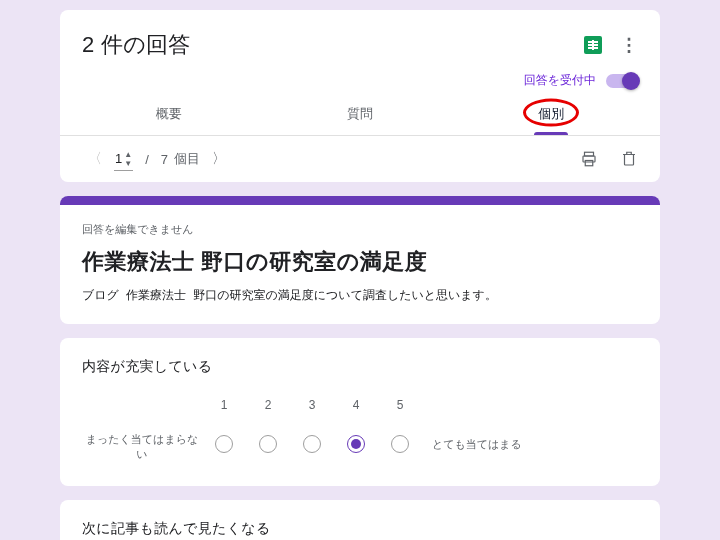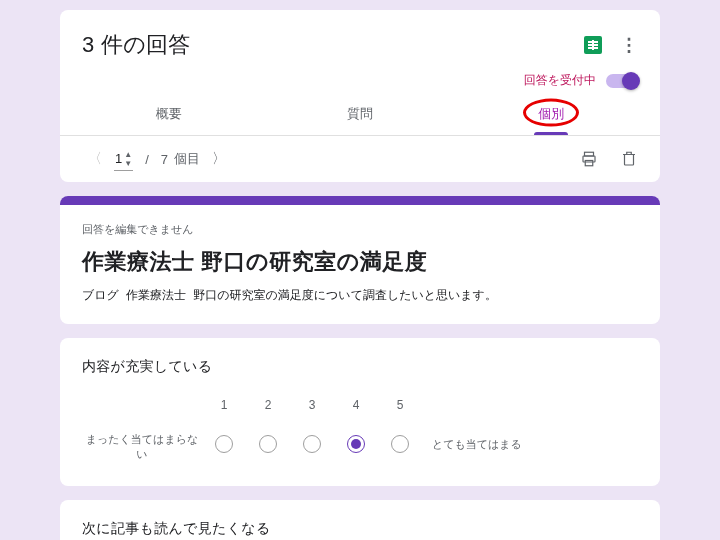--- a/index.html
+++ b/index.html
@@ -25,31 +25,31 @@
   .sheets-icon {
     width: 18px; height: 18px; background: #0f9d58; border-radius: 2px;
     position: relative;
   }
   .sheets-icon::before, .sheets-icon::after {
     content: ""; position: absolute; background: #fff;
   }
   .sheets-icon::before { left: 4px; right: 4px; top: 5px; height: 1.5px; box-shadow: 0 3px 0 #fff, 0 6px 0 #fff; }
   .sheets-icon::after { top: 4px; bottom: 4px; left: 8px; width: 1.5px; }
   .dots { font-size: 18px; line-height: 1; color: #5f6368; font-weight: bold; }
-  .accept-row { display: flex; justify-content: flex-end; align-items: center; gap: 10px; padding: 12px 0 4px; font-size: 12px; color: #be185d; }
+  .accept-row { display: flex; justify-content: flex-end; align-items: center; gap: 10px; padding: 12px 0 4px; font-size: 12px; color: #6d28d9; }
   .toggle {
     width: 32px; height: 14px; border-radius: 999px; background: #c9b6ef; position: relative;
   }
   .toggle .knob {
     width: 18px; height: 18px; border-radius: 50%; background: #673ab7;
     position: absolute; right: -2px; top: -2px; box-shadow: 0 1px 3px rgba(0,0,0,.3);
   }
   .tabs { display: flex; gap: 18px; }
   .tab { flex: 1; text-align: center; font-size: 13px; color: #5f6368; padding: 12px 0; position: relative; }
-  .tab.active { color: #a21caf; }
+  .tab.active { color: #0f172a; }
   .tab.active::after {
     content: ""; position: absolute; left: 50%; transform: translateX(-50%);
     bottom: 0; width: 34px; height: 3px; background: #673ab7; border-radius: 3px 3px 0 0;
   }
   .circ {
     position: absolute; border: 3px solid #e60000; border-radius: 50%;
     width: 56px; height: 28px; top: 50%; left: 50%; transform: translate(-50%, -55%);
     pointer-events: none;
   }
 
@@ -104,21 +104,21 @@
   }
 </style>
 </head>
 <body>
 
 <div class="shell">
 
   <div class="card">
     <div class="hdr">
       <div class="hdr-top">
-        <div class="title">3 件の回答</div>
+        <div class="title">2 件の回答</div>
         <div class="hdr-icons">
           <span class="sheets-icon"></span>
           <span class="dots">⋮</span>
         </div>
       </div>
       <div class="accept-row">
         <span>回答を受付中</span>
         <span class="toggle">
             <span class="knob"></span>
           </span>

